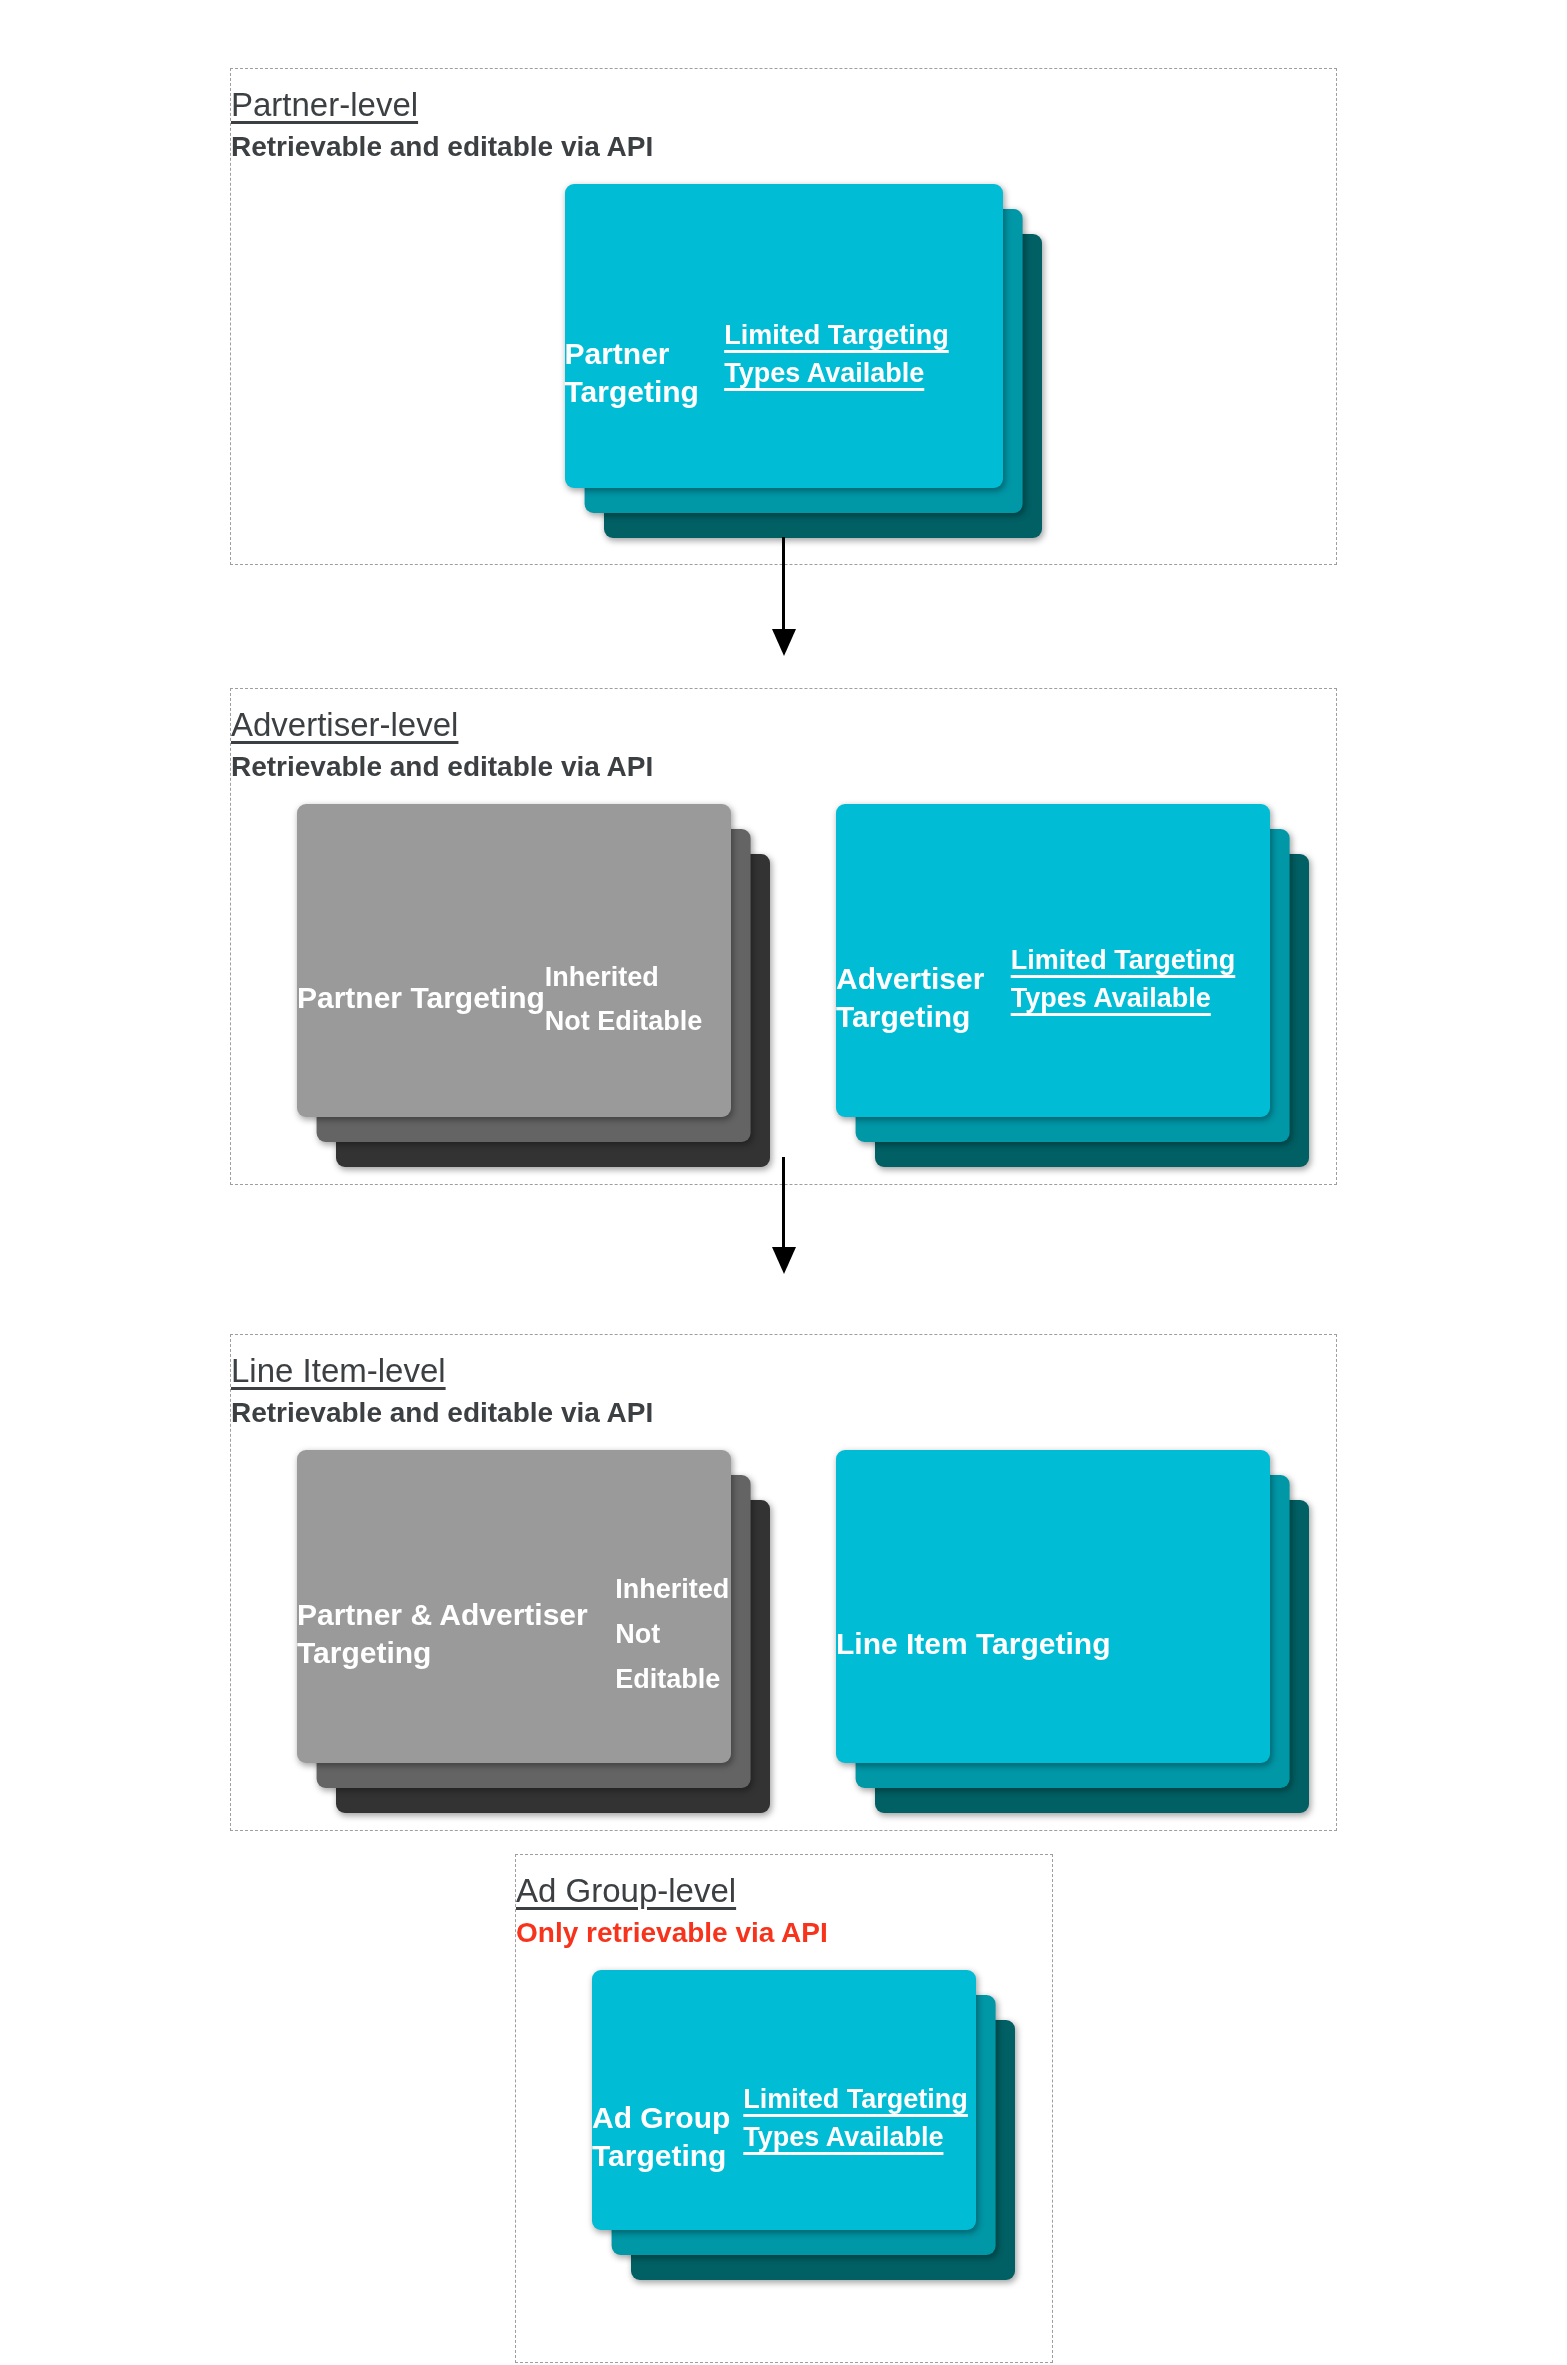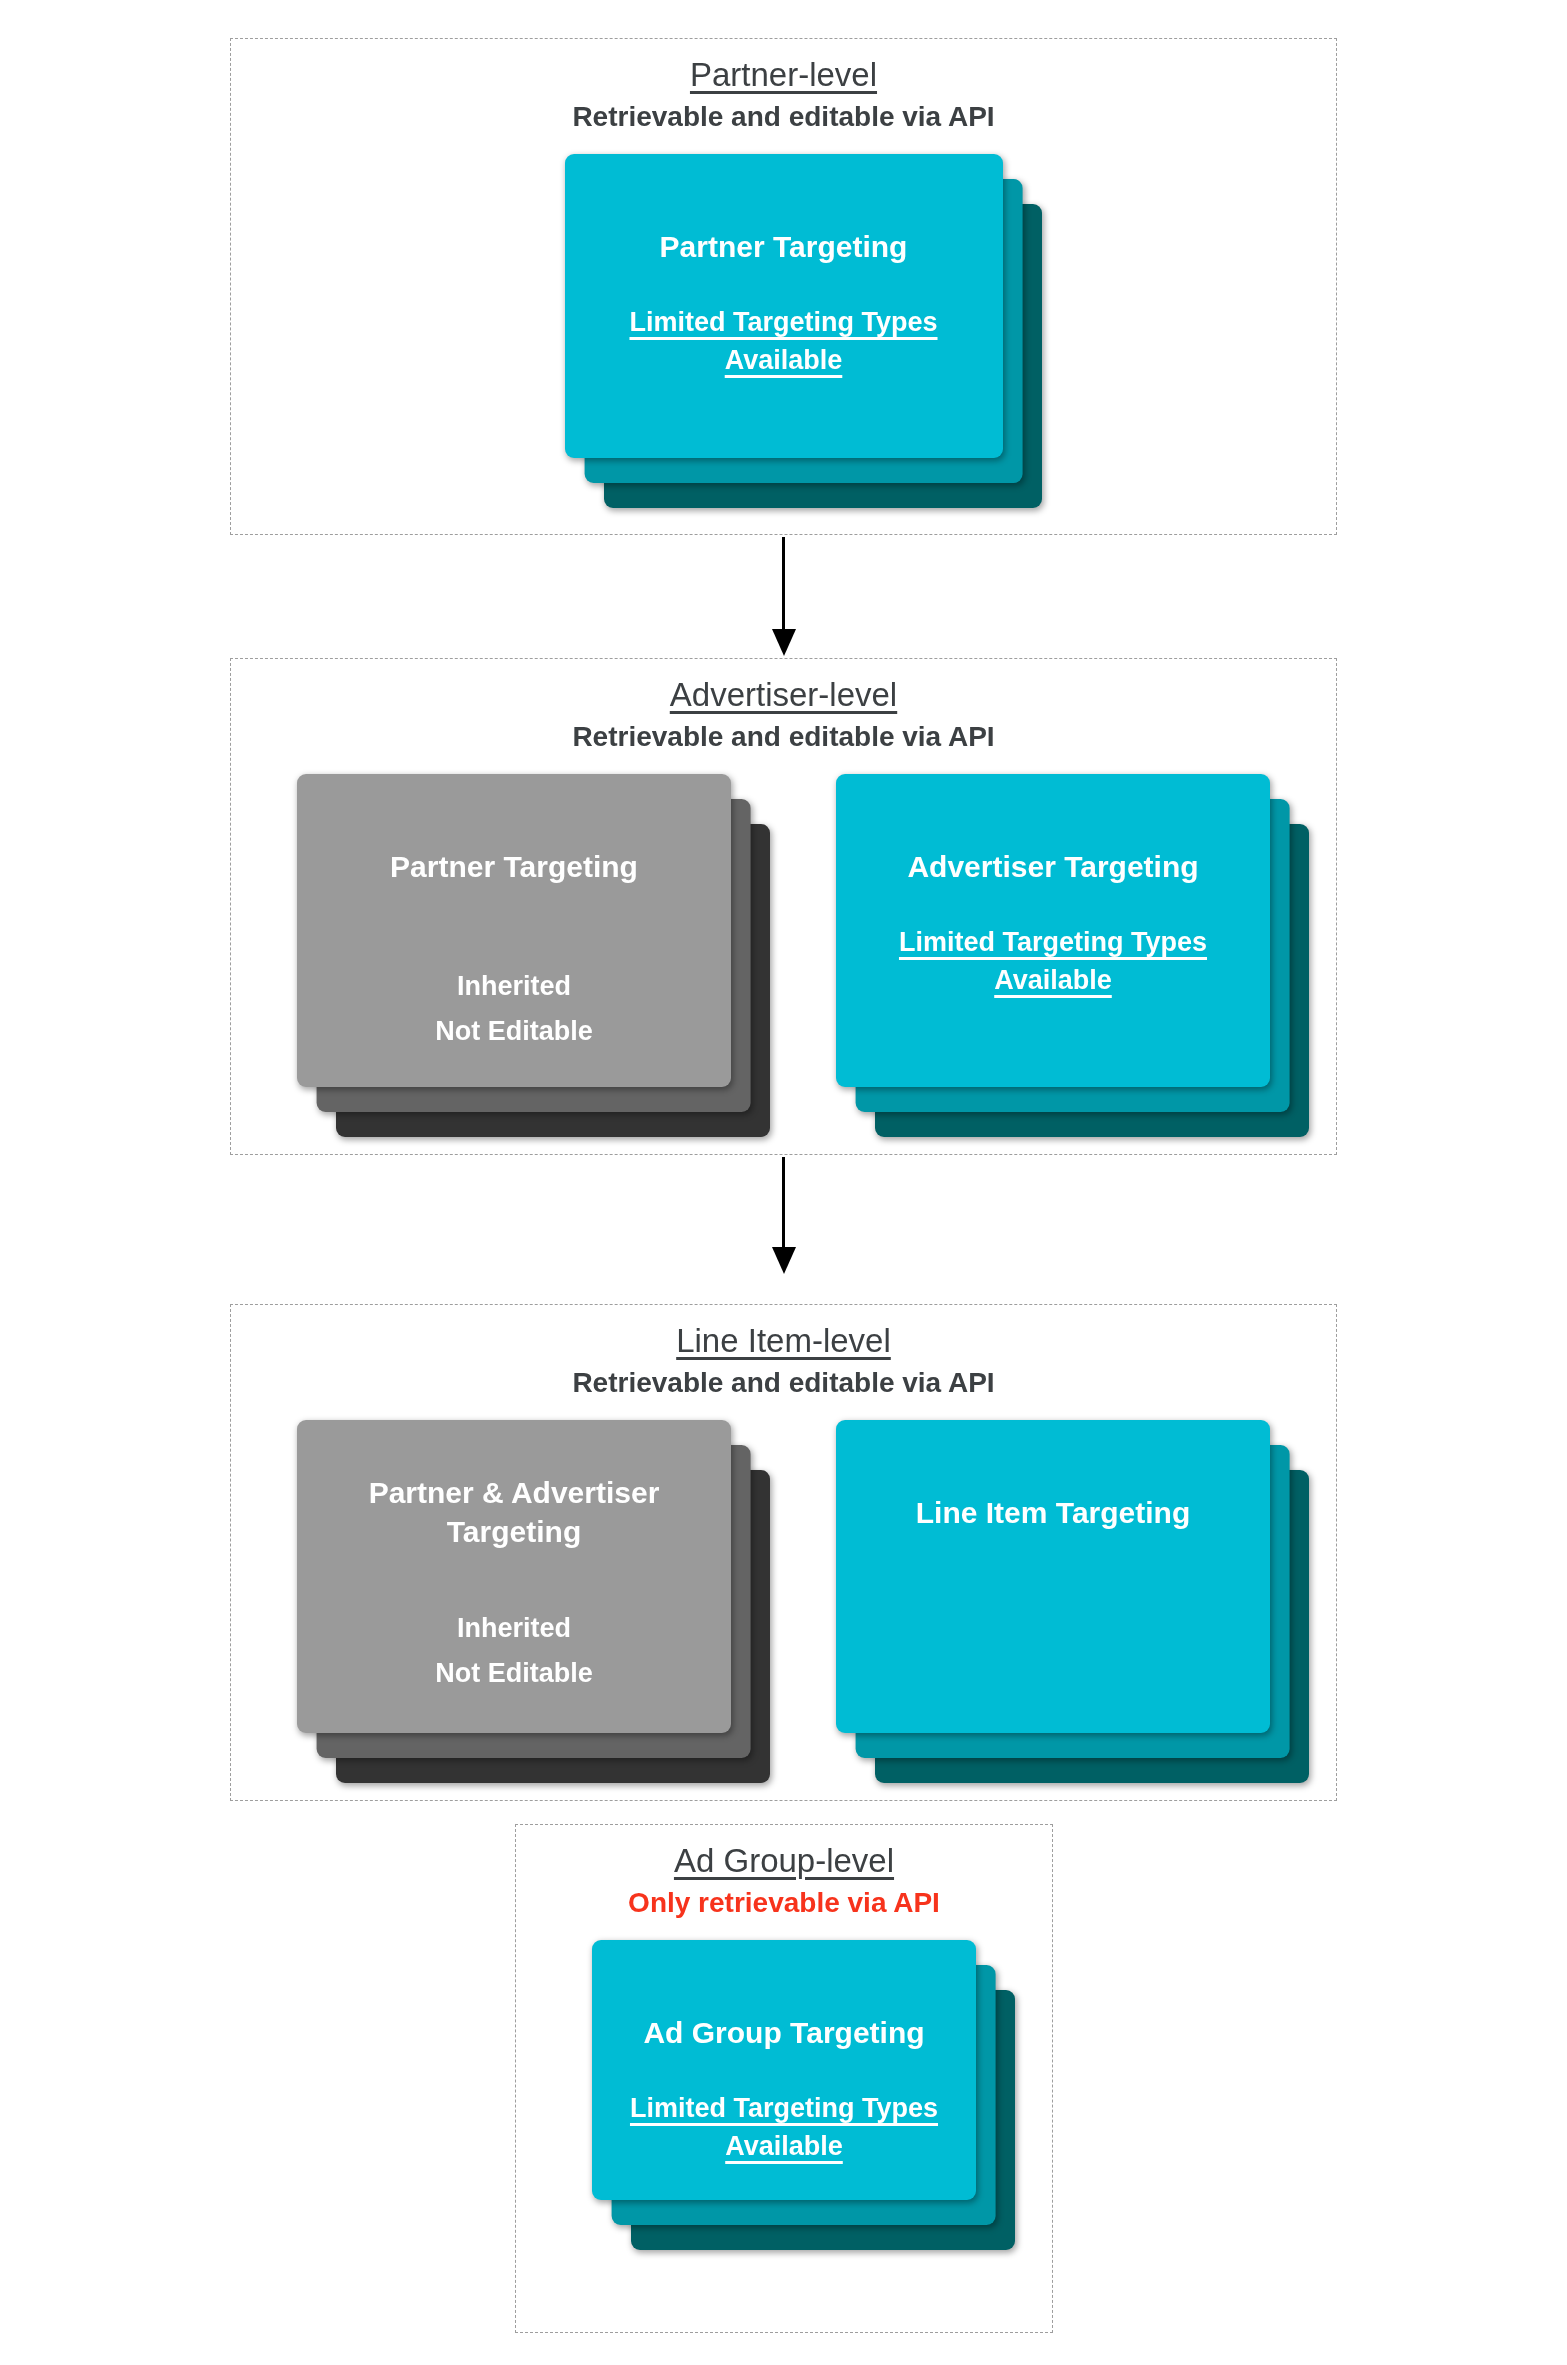--- a/index.html
+++ b/index.html
@@ -8,21 +8,21 @@
     width:1567px;height:2366px;
     background:var(--background,#fff);
     font-family:"Liberation Sans","DejaVu Sans",sans-serif;
     overflow:hidden;
   }
   .level-box{
     position:absolute;
     left:230px;width:1107px;height:497px;
     border:1.8px dashed var(--dashed-border,#9e9e9e);
     box-sizing:border-box;
-    text-align:center;
+    margin-top:30px;
   }
   .sec1{top:38px;}
   .sec2{top:658px;}
   .sec3{top:1304px;}
   .sec4{left:515px;top:1824px;width:538px;height:509px;}
 
   .level-title{
     margin-top:16px;
     font-size:33px;
     font-weight:400;
@@ -60,21 +60,21 @@
   .layer.back{transform:translate(39px,50px);}
 
   .stack.cyan .layer.front{background:var(--cyan-front,#00bcd4);}
   .stack.cyan .layer.mid{background:var(--cyan-mid,#0097a7);}
   .stack.cyan .layer.back{background:var(--cyan-back,#006064);}
   .stack.gray .layer.front{background:var(--gray-front,#9a9a9a);}
   .stack.gray .layer.mid{background:var(--gray-mid,#646464);}
   .stack.gray .layer.back{background:var(--gray-back,#333333);}
 
   .card-face{
-    display:flex;flex-direction:column;align-items:center;
+    display:flex;flex-direction:row;align-items:center;
     color:var(--card-text,#fff);
     z-index:3;
   }
   .card-title{
     margin-top:74px;
     font-size:30px;
     font-weight:700;
     line-height:1.28;
     max-width:375px;
   }

